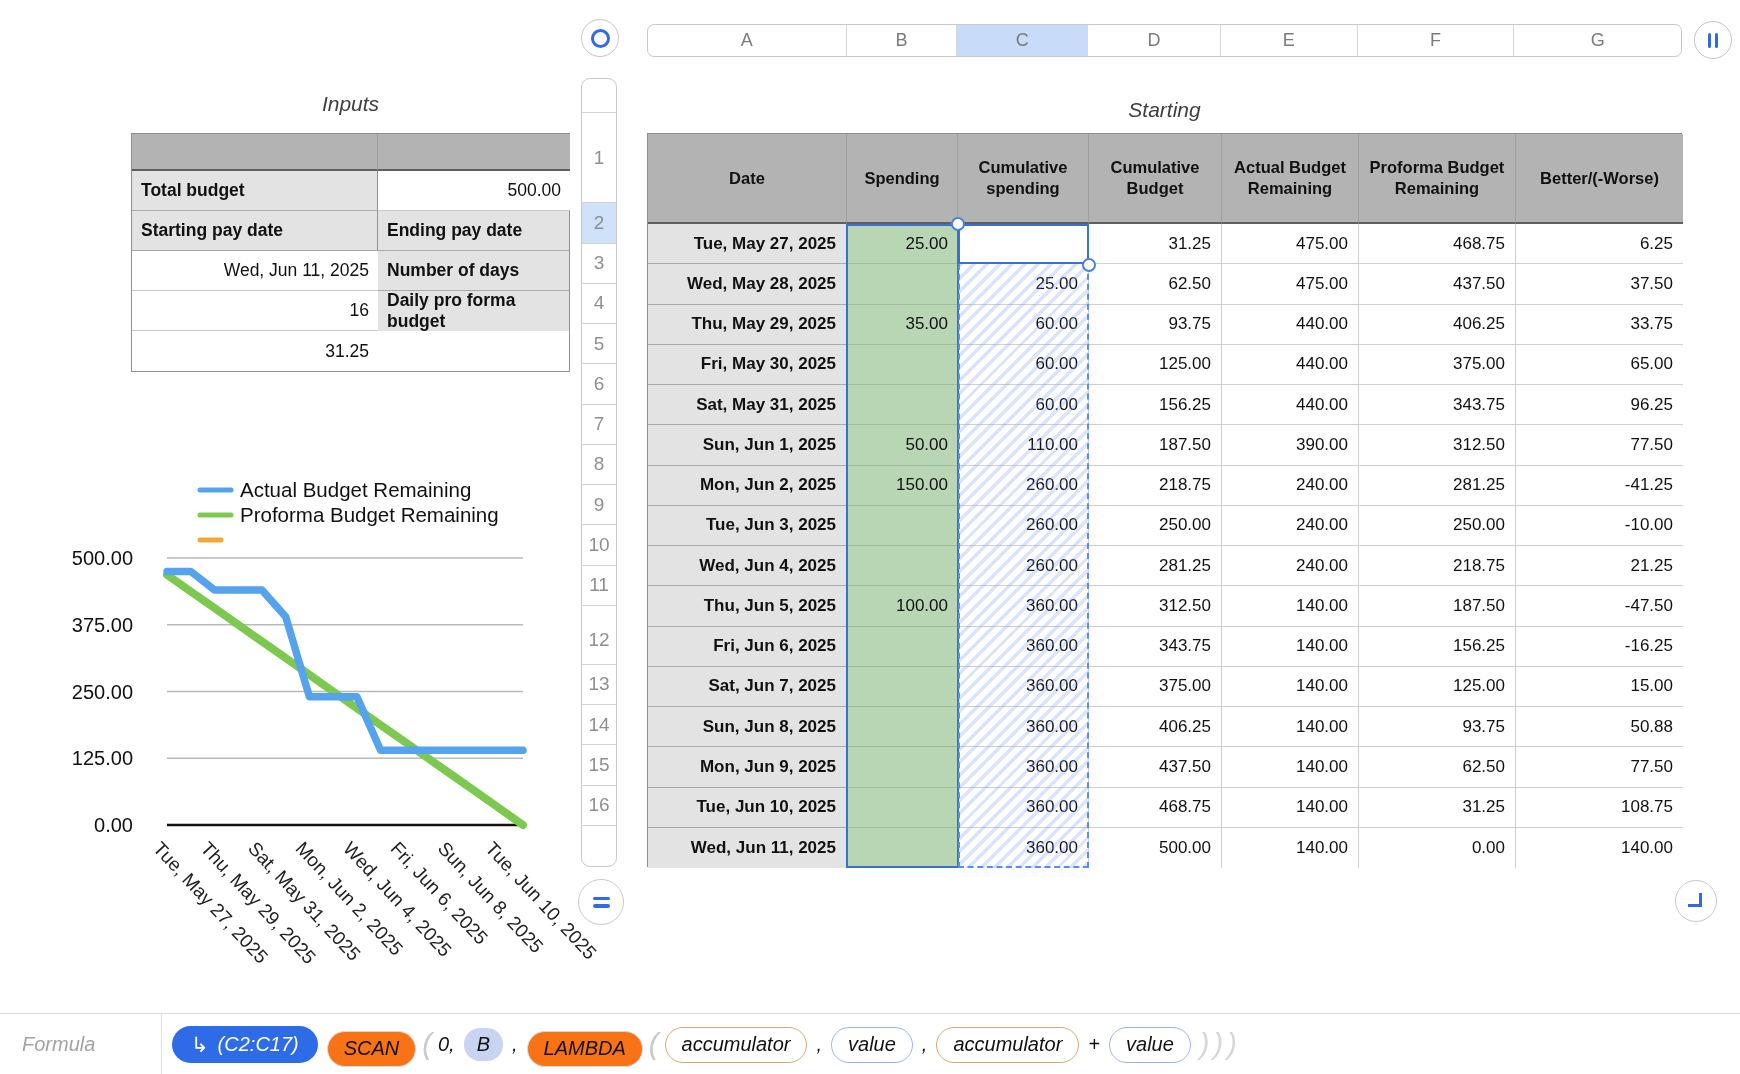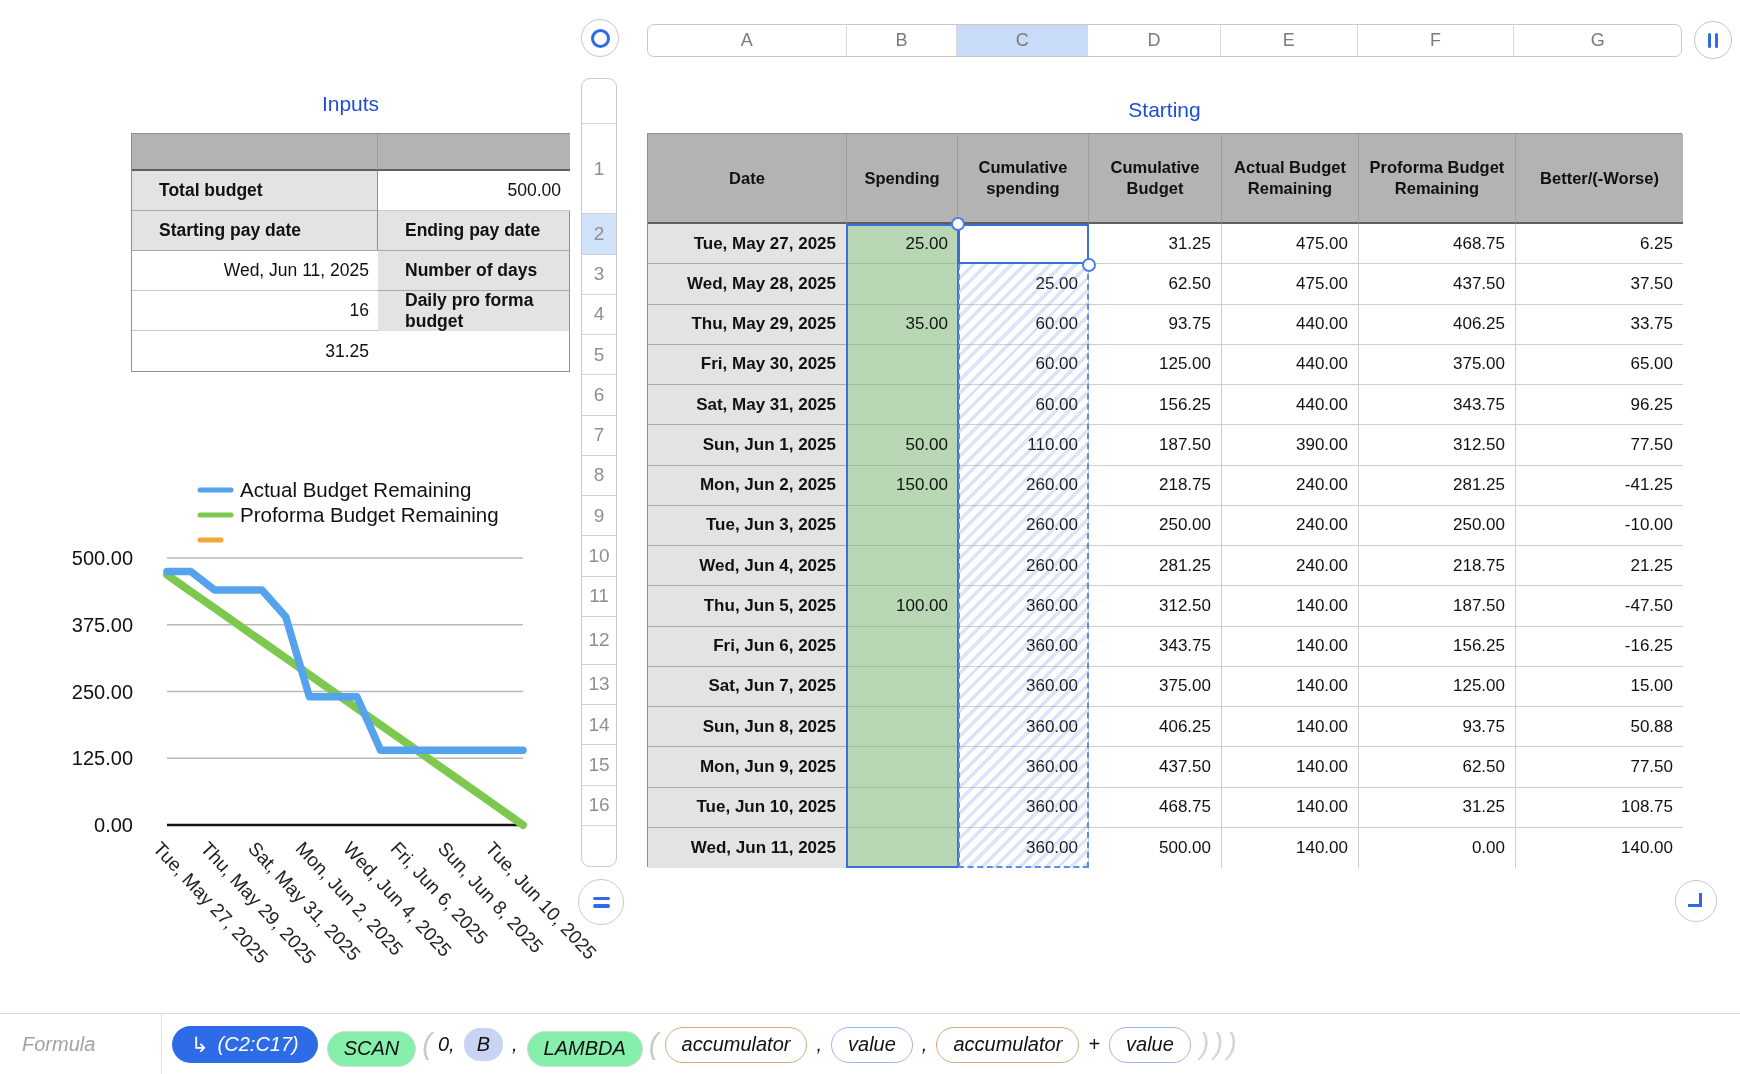--- a/index.html
+++ b/index.html
@@ -25,29 +25,29 @@
   .row-strip { left:581px; top:78px; width:36px; height:789px; border:1px solid #c9c9c9; border-radius:9px;
                background:#fff; overflow:hidden; display:flex; flex-direction:column; }
   .row-strip .spacer { height:55px; border-bottom:1px solid #d2d2d2; }
   .row-cell { display:flex; align-items:center; justify-content:center; font-size:19px; color:#8f8f8f;
               border-bottom:1px solid #d2d2d2; flex:none; }
   .row-cell:last-child { border-bottom:none;margin-left:44px; }
   .row-cell.sel { background:#cfe2fa; color:#6a7smoke: }
   .row-cell.sel { background:#cfe2fa; }
 
   
-  .tbl-title { font-size:21px; color:#1d4ed8; text-align:center; }
+  .tbl-title { font-size:21px; color:#404040; text-align:center;font-style:italic; }
 
   
   .inputs-table { left:131px; top:133px; width:439px; border:1px solid #8f8f8f;
                   display:grid; grid-template-columns:246px 192px; }
   .inputs-table .hdr { height:37px; background:#b3b3b3; border-bottom:2px solid #5f5f5f; border-right:1px solid #9e9e9e; }
   .inputs-table .hdr:nth-child(2) { border-right:none; }
   .in-label { height:40px; background:#e3e3e3; font-weight:bold; font-size:17.5px; display:flex; align-items:center;
-              padding-left:27px; border-bottom:1px solid #a9a9a9; border-right:1px solid #8f8f8f; }
+              padding-left:9px; border-bottom:1px solid #a9a9a9; border-right:1px solid #8f8f8f; }
   .in-value { height:40px; background:#fff; font-size:17.5px; display:flex; align-items:center; justify-content:flex-end;
               padding-right:9px; border-bottom:1px solid #c9c9c9; }
   .inputs-table .last { border-bottom:none; }
 
   
   .sched-table { left:647px; top:133px; width:1035px; height:734px; border:1px solid #8f8f8f;
                  display:grid; grid-template-columns:199px 111px 131px 133px 137px 157px 167px;
                  grid-template-rows:90px; grid-auto-rows:40.25px; }
   .s-hdr { background:#b3b3b3; font-weight:bold; font-size:16.5px; line-height:1.25; text-align:center;
            display:flex; align-items:center; justify-content:center; padding:2px 6px;
@@ -82,21 +82,21 @@
 
   
   .formula-bar { left:0; top:1013px; width:1740px; height:61px; background:#fff; border-top:1px solid #dcdcdc;font-style:italic; }
   .formula-label { position:absolute; left:22px; top:0; height:61px; display:flex; align-items:center;
                    font-size:20px; color:#a3a3a3; }
   .formula-divider { position:absolute; left:161px; top:0; width:1px; height:61px; background:#e2e2e2; }
   .formula-content { position:absolute; left:172px; top:0; height:61px; display:flex; align-items:center; gap:9px; }
   .tk { display:flex; align-items:center; font-size:20px; white-space:nowrap; }
   .tk-range { height:37px; border-radius:19px; background:#2e6be6; color:#fff; padding:0 19px; font-weight:500; }
   .tk-range .arr { margin-right:9px; font-size:21px; }
-  .tk-func { height:36px; border-radius:18px; border:1.5px solid #d8d8d8; background:#86efac; padding:0 16px;margin-top:8px; }
+  .tk-func { height:36px; border-radius:18px; border:1.5px solid #d8d8d8; background:#f97316; padding:0 16px;margin-top:8px; }
   .tk-paren { color:#c9c9c9; font-size:29px; font-weight:300; margin:0 -3px; }
   .tk-plain { color:#111; }
   .tk-cell { height:33px; border-radius:16px; background:#c9d4f3; padding:0 13px; }
   .tk-param { height:36px; border-radius:18px; border:1.5px solid #d6a877; background:#fff; padding:0 16px; }
   .tk-value { height:36px; border-radius:18px; border:1.5px solid #9db3ea; background:#fff; padding:0 16px; }
   .tk-closers { color:#d6d6d6; font-size:29px; font-weight:300; letter-spacing:4px; }
 </style>
 </head>
 <body>
 
@@ -123,21 +123,21 @@
     <div class="row-cell sel" style="height: 40.25px;">2</div>
     <div class="row-cell" style="height: 40.25px;">3</div>
     <div class="row-cell" style="height: 40.25px;">4</div>
     <div class="row-cell" style="height: 40.25px;">5</div>
     <div class="row-cell" style="height: 40.25px;">6</div>
     <div class="row-cell" style="height: 40.25px;">7</div>
     <div class="row-cell" style="height: 40.25px;">8</div>
     <div class="row-cell" style="height: 40.25px;">9</div>
     <div class="row-cell" style="height: 40.25px;">10</div>
     <div class="row-cell" style="height: 40.25px;">11</div>
-    <div class="row-cell" style="height: 48px;">12</div>
+    <div class="row-cell" style="height: 48px; margin-top: 11px;">12</div>
     <div class="row-cell" style="height: 40.25px;">13</div>
     <div class="row-cell" style="height: 40.25px;">14</div>
     <div class="row-cell" style="height: 40.25px;">15</div>
     <div class="row-cell" style="height: 40.25px;">16</div>
     <div class="row-cell" style="height: 40.25px;">17</div>
   </div>
 
 <div class="abs tbl-title" style="left:131px; top:92px; width:439px;">Inputs</div>
 <div class="abs inputs-table">
     <div class="hdr"></div>

